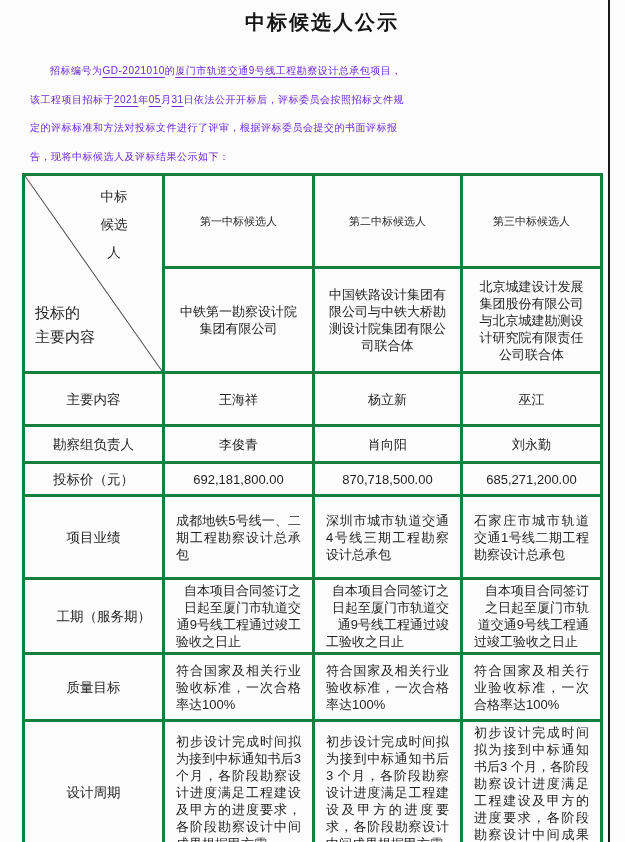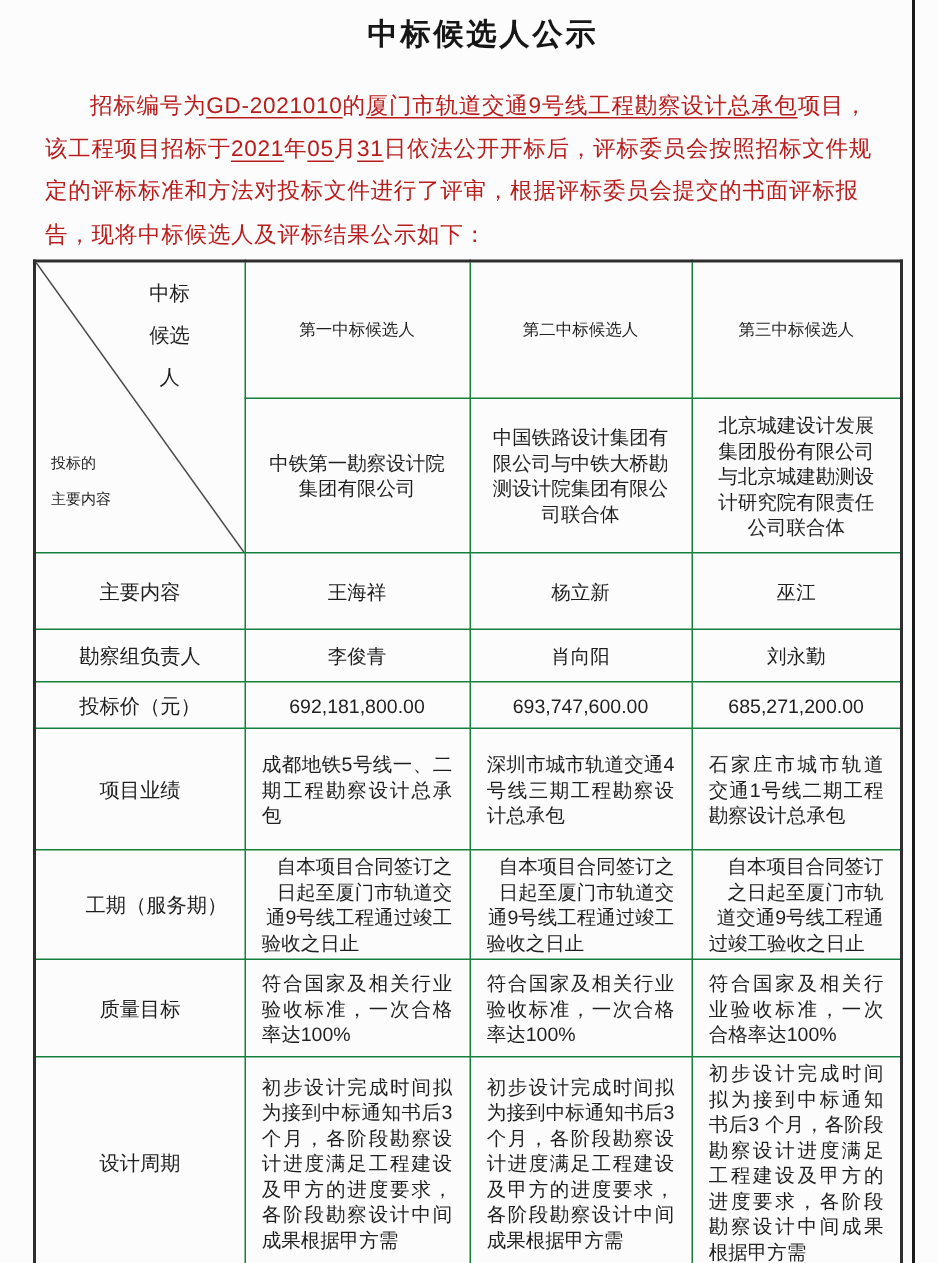--- a/index.html
+++ b/index.html
@@ -7,54 +7,54 @@
     width:625px;height:842px;position:relative;overflow:hidden;
     background:#fcfcfc;color:#1c1c1c;
     font-family:"Liberation Sans", sans-serif;
   }
   .scan-line{position:absolute;left:608px;top:0;width:2px;height:842px;background:#1a1a1a;}
   .title{
     text-align:center;padding-top:9px;font-size:20px;font-weight:bold;
     letter-spacing:2px;color:#161616;padding-left:19px;
   }
   .intro{
-    margin:21px 18px 0 30px;width:570px;font-size:15px;line-height:28.5px;
-    text-indent:2em;letter-spacing:0.5px;color:#b91c1c;
+    margin:21px 18px 0 30px;width:570px;font-size:10px;line-height:28.5px;
+    text-indent:2em;letter-spacing:0.5px;color:#6d28d9;
   }
   .intro .u{text-decoration:underline;text-underline-offset:3px;}
   .section-heading{
     margin:0 18px 0 30px;font-size:15px;line-height:28px;text-indent:2em;
     letter-spacing:0.5px;color:#222;
   }
   table.bid-table{
     margin:2px 0 0 22px;width:578px;table-layout:fixed;
     border-collapse:collapse;border:2px solid #2e2e2e;
   }
   .bid-table td{
-    border:1px solid #15803d;font-size:13px;line-height:17px;
+    border:3px solid #15803d;font-size:13px;line-height:17px;
     text-align:center;vertical-align:middle;padding:2px 11px;color:#1f1f1f;
   }
   .bid-table tr:nth-child(1) td.col-header{height:86px;font-size:11px;}
   .bid-table tr:nth-child(2) td.company{height:98px;}
   .bid-table tr:nth-child(3) td{height:46px;}
   .bid-table tr:nth-child(4) td{height:30px;}
   .bid-table tr:nth-child(5) td{height:26px;}
   .bid-table tr:nth-child(6) td{height:76px;}
   .bid-table tr:nth-child(7) td{height:63px;text-align:right;}
   .bid-table tr:nth-child(8) td{height:60px;}
   .bid-table tr:nth-child(9) td{height:117px;}
   .bid-table td.diag{position:relative;padding:0;}
   .diag svg{position:absolute;left:0;top:0;width:100%;height:100%;display:block;}
   .corner-top{
     position:absolute;top:7px;left:60px;width:58px;text-align:center;
     line-height:28px;font-size:13.5px;
   }
   .corner-bottom{
     position:absolute;left:10px;bottom:22px;text-align:left;
-    line-height:24px;font-size:10px;
+    line-height:24px;font-size:15px;
   }
   .bid-table td.label-cell{font-size:13.5px;}
   .bid-table td.cell-long{text-align:justify;text-align-last:left;}
   .bid-table td.company{line-height:17px;}
 </style>
 </head>
 <body>
 
 <div class="page">
   <div class="title">中标候选人公示</div>
@@ -102,21 +102,21 @@
         </tr>
         <tr>
           <td class="label-cell">勘察组负责人</td>
           <td class="cell-mid">李俊青</td>
           <td class="cell-mid">肖向阳</td>
           <td class="cell-mid">刘永勤</td>
         </tr>
         <tr>
           <td class="label-cell">投标价（元）</td>
           <td class="cell-mid">692,181,800.00</td>
-          <td class="cell-mid">693,747,600.00</td>
+          <td class="cell-mid">870,718,500.00</td>
           <td class="cell-mid">685,271,200.00</td>
         </tr>
         <tr>
           <td class="label-cell">项目业绩</td>
           <td class="cell-long">成都地铁5号线一、二期工程勘察设计总承包</td>
           <td class="cell-long">深圳市城市轨道交通4号线三期工程勘察设计总承包</td>
           <td class="cell-long">石家庄市城市轨道交通1号线二期工程勘察设计总承包</td>
         </tr>
         <tr>
           <td class="label-cell">工期（服务期）</td>

